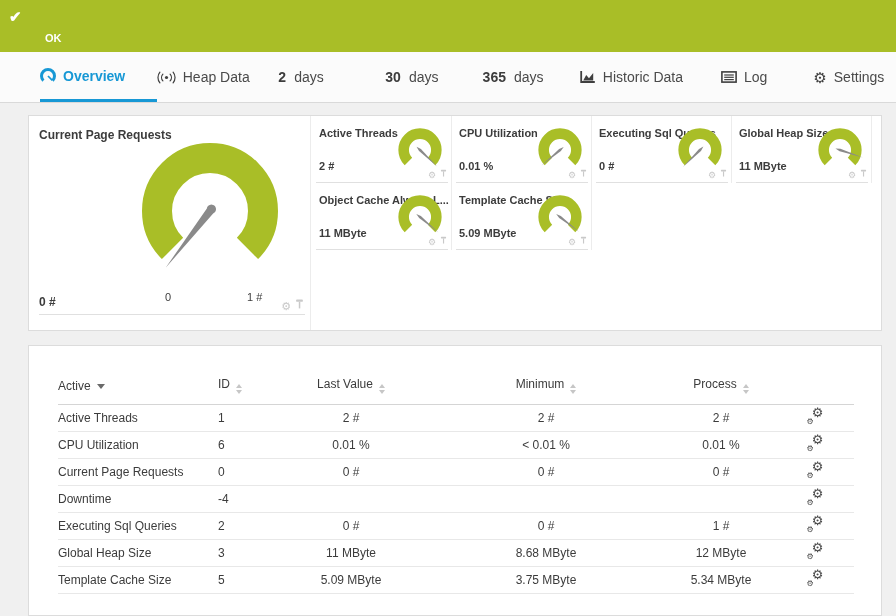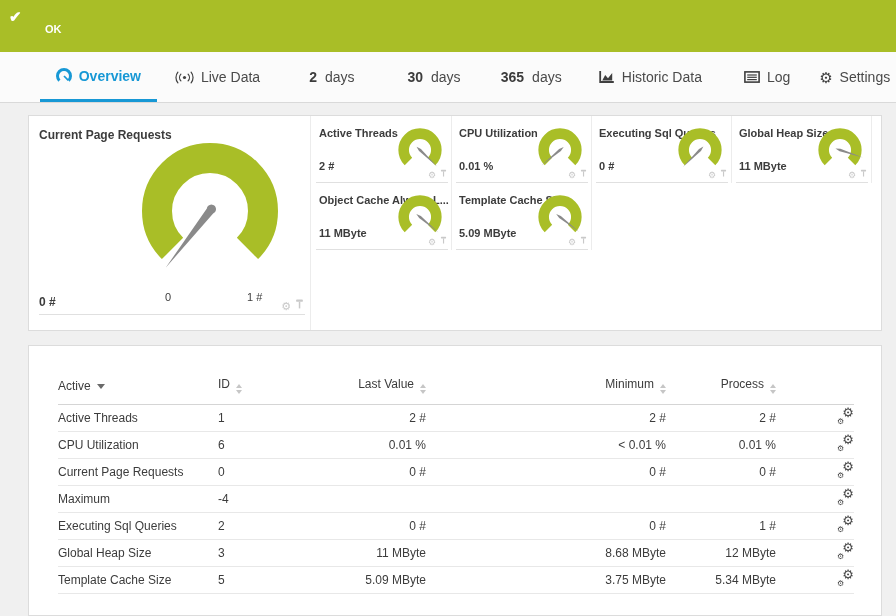--- a/index.html
+++ b/index.html
@@ -10,25 +10,25 @@
   }
   
   .topbar{position:absolute;left:0;top:0;width:896px;height:52px;background:#a9be27;}
   .check{position:absolute;left:9px;top:8px;color:#fff;font-size:15px;font-weight:bold;}
   .title-line{position:absolute;left:28px;top:6px;color:#fff;font-size:17px;white-space:nowrap;}
   .sensor-kind{font-style:italic;margin-right:7px;}
   .flag{font-size:11px;vertical-align:8px;margin-left:4px;}
   .stars{font-size:11px;vertical-align:6px;margin-left:12px;letter-spacing:1px;}
   .star-filled{color:#3c3c3c;}
   .star-empty{color:#ffffff;}
-  .status-ok{position:absolute;left:45px;top:23px;color:#fff;font-size:11px;font-weight:bold;}
+  .status-ok{position:absolute;left:45px;top:32px;color:#fff;font-size:11px;font-weight:bold;}
   
   .tabbar{position:absolute;left:0;top:52px;width:896px;height:51px;background:#fbfbfb;
     border-bottom:1px solid #d9d9d9;box-sizing:border-box;display:flex;padding-left:40px;}
-  .tab{height:100%;display:flex;align-items:center;justify-content:center;gap:7px;
+  .tab{height:100%;display:flex;align-items:center;justify-content:flex-start;gap:7px;
     font-size:14px;color:#4a4a4a;cursor:pointer;box-sizing:border-box;white-space:nowrap;}
   .tab .tab-icon{display:inline-flex;align-items:center;color:#3f3f3f;}
   .tab.active{color:#1798d5;border-bottom:3px solid #1798d5;font-weight:bold;}
   .tab.active .tab-icon{color:#1798d5;}
   .tab-strong{font-weight:bold;color:#3c3c3c;margin-right:1px;}
   .gear-glyph{font-size:15px;line-height:1;}
   
   .panel{position:absolute;background:#fff;border:1px solid #dcdcdc;box-sizing:border-box;}
   #gauge-panel{left:28px;top:115px;width:854px;height:216px;}
   #table-panel{left:28px;top:345px;width:854px;height:271px;}
@@ -49,21 +49,21 @@
   .tile-title{position:absolute;left:7px;top:11px;font-size:11px;font-weight:bold;color:#3c3c3c;white-space:nowrap;}
   .tile-value{position:absolute;left:7px;bottom:11px;font-size:11px;font-weight:bold;color:#3c3c3c;white-space:nowrap;}
   .tile-svg{position:absolute;right:6px;top:9px;}
   .tile .tile-icons{right:4px;bottom:3px;font-size:9px;}
   .mini-gear{line-height:1;}
   
   #table-panel table{border-collapse:collapse;table-layout:fixed;width:796px;margin:25px 0 0 29px;
     font-size:12px;color:#3c3c3c;}
   th{font-weight:normal;text-align:left;padding:6px 0 10px 0;border-bottom:1px solid #d5d5d5;white-space:nowrap;}
   td{height:26px;padding:0;border-bottom:1px solid #e8e8e8;white-space:nowrap;overflow:hidden;}
-  .center{text-align:right;}
+  .center{text-align:center;}
   .sort-active{display:inline-block;margin-left:6px;width:0;height:0;vertical-align:1px;
     border-left:4px solid transparent;border-right:4px solid transparent;border-top:5px solid #6a6a6a;}
   .sort-both{display:inline-flex;flex-direction:column;gap:2px;margin-left:6px;vertical-align:0;}
   .tri-up{width:0;height:0;border-left:3.5px solid transparent;border-right:3.5px solid transparent;border-bottom:4px solid #c6c6c6;}
   .tri-down{width:0;height:0;border-left:3.5px solid transparent;border-right:3.5px solid transparent;border-top:4px solid #c6c6c6;}
   .action-icon{position:relative;display:inline-block;width:17px;height:16px;color:#4a4a4a;}
   .gear-big{position:absolute;right:0;top:-3px;font-size:13px;line-height:1;}
   .gear-small{position:absolute;left:0;bottom:-1px;font-size:8px;line-height:1;}
 </style>
 </head>
@@ -84,21 +84,21 @@
     </span>
     <span>Overview</span>
   </div>
   <div class="tab" style="width:125px">
     <span class="tab-icon">
       <svg width="19" height="13" viewBox="-9.5 -6.5 19 13">
           <circle r="1.6" fill="currentColor"></circle>
           <path d="M -3.6 -3.4 A 5 5 0 0 0 -3.6 3.4 M 3.6 -3.4 A 5 5 0 0 1 3.6 3.4 M -6.6 -5.4 A 8.5 8.5 0 0 0 -6.6 5.4 M 6.6 -5.4 A 8.5 8.5 0 0 1 6.6 5.4" stroke="currentColor" fill="none" stroke-width="1.2" stroke-linecap="round"></path>
         </svg>
     </span>
-    <span>Live Data</span>
+    <span>Heap Data</span>
   </div>
   <div class="tab" style="width:110px">
     <span class="tab-strong">2</span>
     <span>days</span>
   </div>
   <div class="tab" style="width:100px">
     <span class="tab-strong">30</span>
     <span>days</span>
   </div>
   <div class="tab" style="width:100px">
@@ -318,21 +318,21 @@
       </tr>
       <tr>
         <td>Current Page Requests</td>
         <td>0</td>
         <td class="center">0 #</td>
         <td class="center">0 #</td>
         <td class="center">0 #</td>
         <td class="center"><span class="action-icon"><span class="gear-big">⚙</span><span class="gear-small">⚙</span></span></td>
       </tr>
       <tr>
-        <td>Maximum</td>
+        <td>Downtime</td>
         <td>-4</td>
         <td class="center"></td>
         <td class="center"></td>
         <td class="center"></td>
         <td class="center"><span class="action-icon"><span class="gear-big">⚙</span><span class="gear-small">⚙</span></span></td>
       </tr>
       <tr>
         <td>Executing Sql Queries</td>
         <td>2</td>
         <td class="center">0 #</td>

